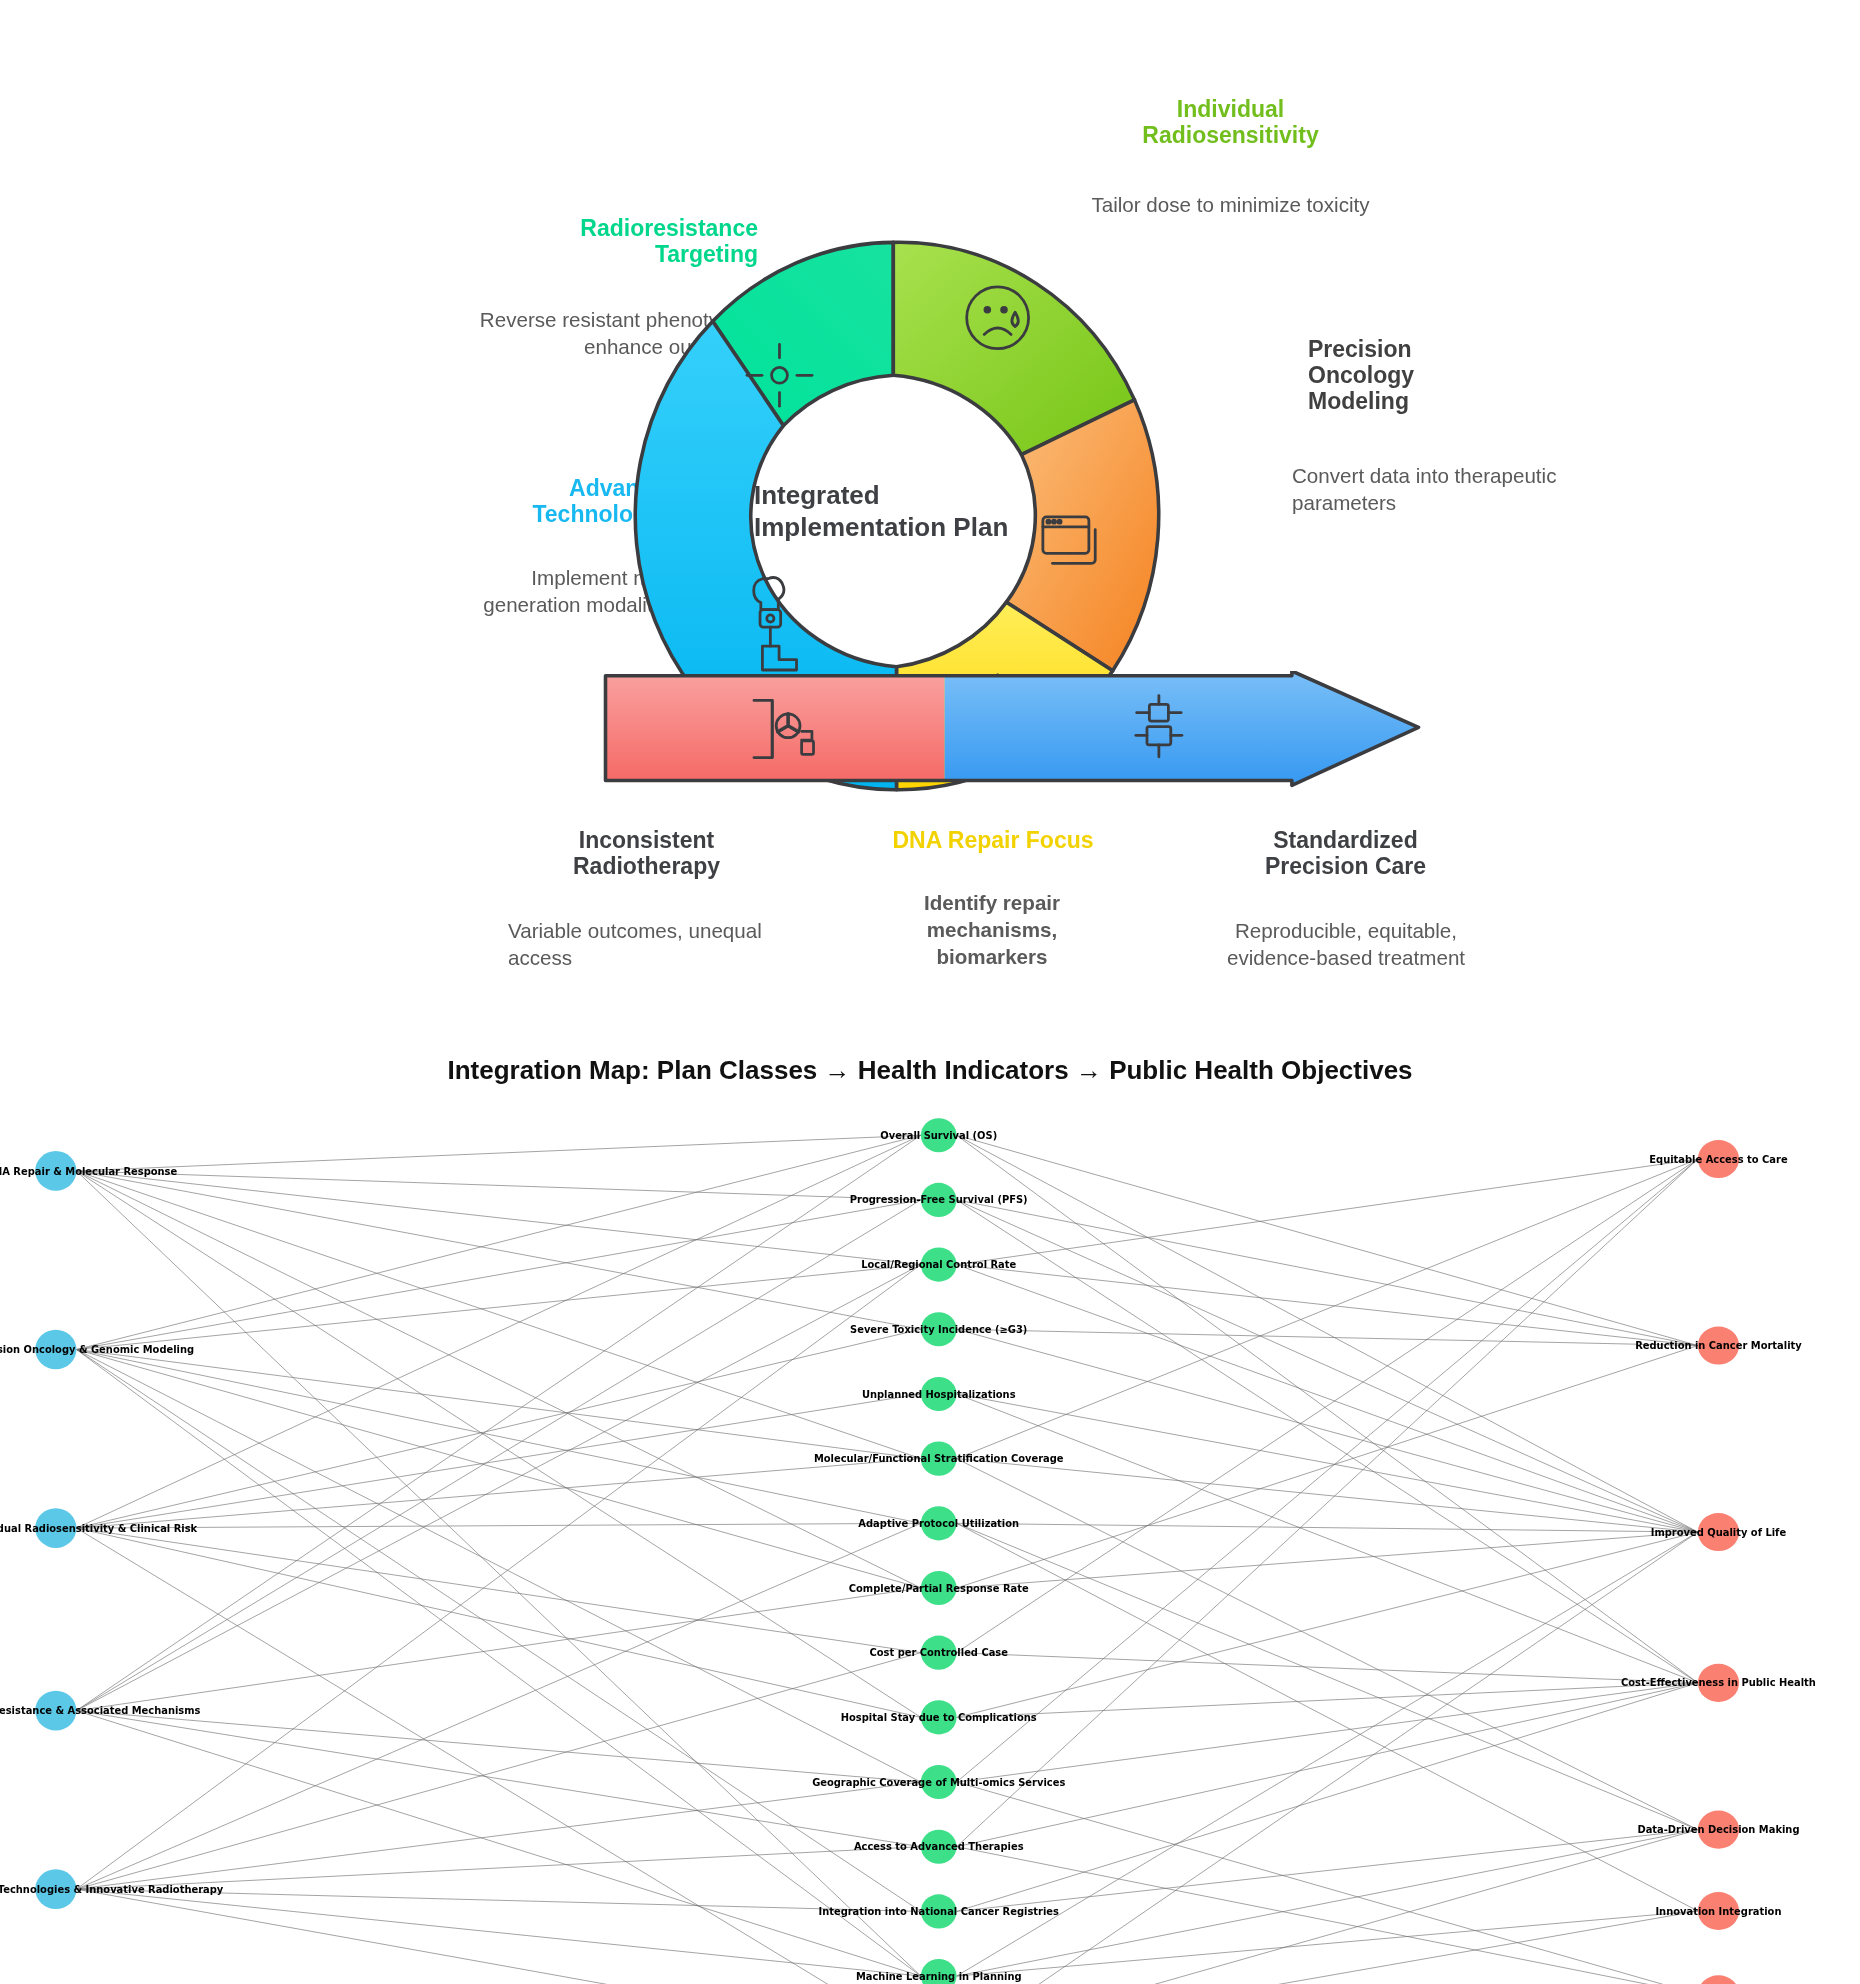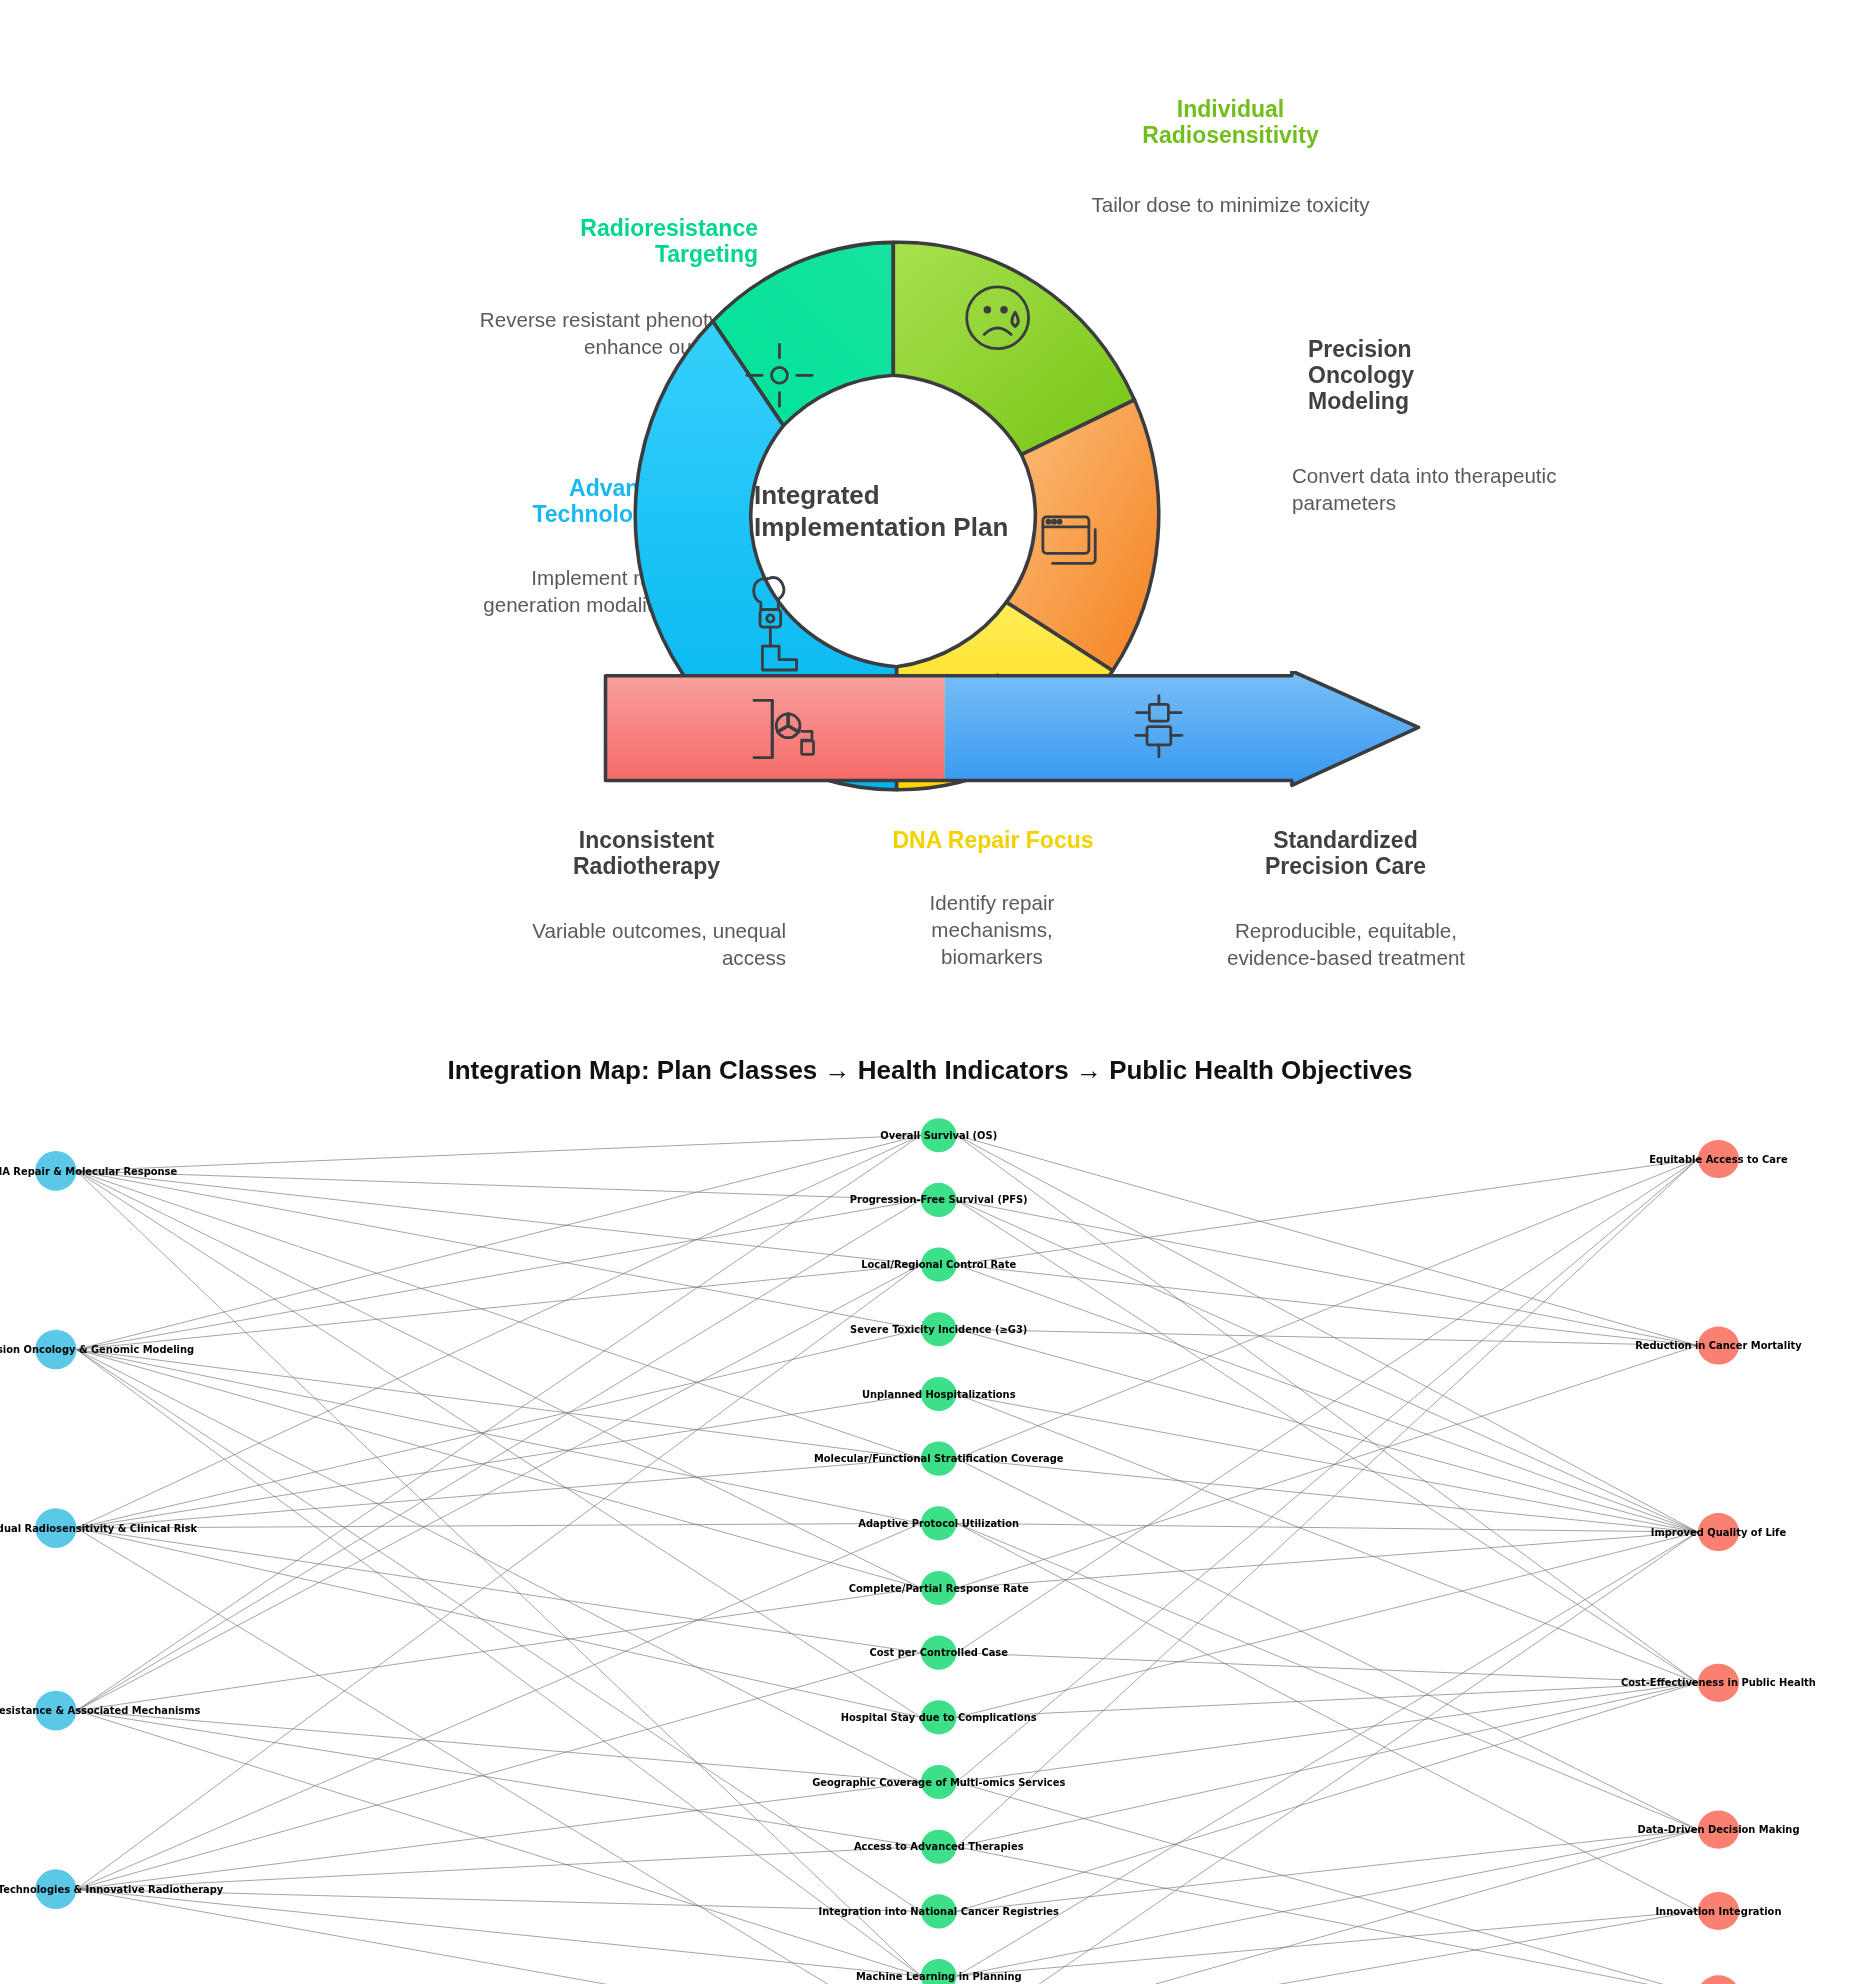--- a/index.html
+++ b/index.html
@@ -289,26 +289,26 @@
           <line x1="0" y1="-62" x2="0" y2="-84"></line>
         </g>
       </g>
     </svg>
   </div>
 
   <div class="seg-label" style="left:468px; top:828px; width:357px; text-align:center; font-size:23px; color:#3F4044;">
     <div>Inconsistent</div>
     <div>Radiotherapy</div>
   </div>
-  <div class="seg-desc" style="left:508px; top:917px; width:278px; text-align:right;">Variable outcomes, unequal access</div>
+  <div class="seg-desc" style="left:508px; top:917px; width:278px; text-align:left;">Variable outcomes, unequal access</div>
 
   <div class="seg-label" style="left:846px; top:828px; width:294px; text-align:center; font-size:23px; color:#F2D200;">
     <div>DNA Repair Focus</div>
   </div>
-  <div class="seg-desc" style="left:893px; top:889px; width:198px; text-align:center;">Identify repair mechanisms, biomarkers</div>
+  <div class="seg-desc" style="left:893px; top:889px; width:198px; text-align:center;font-weight:bold;">Identify repair mechanisms, biomarkers</div>
 
   <div class="seg-label" style="left:1167px; top:828px; width:357px; text-align:center; font-size:23px; color:#3F4044;">
     <div>Standardized</div>
     <div>Precision Care</div>
   </div>
   <div class="seg-desc" style="left:1207px; top:917px; width:278px; text-align:center;">Reproducible, equitable, evidence-based treatment</div>
 </div>
 
 <div id="network">
   <div id="network-title">Integration Map: Plan Classes → Health Indicators → Public Health Objectives</div>

